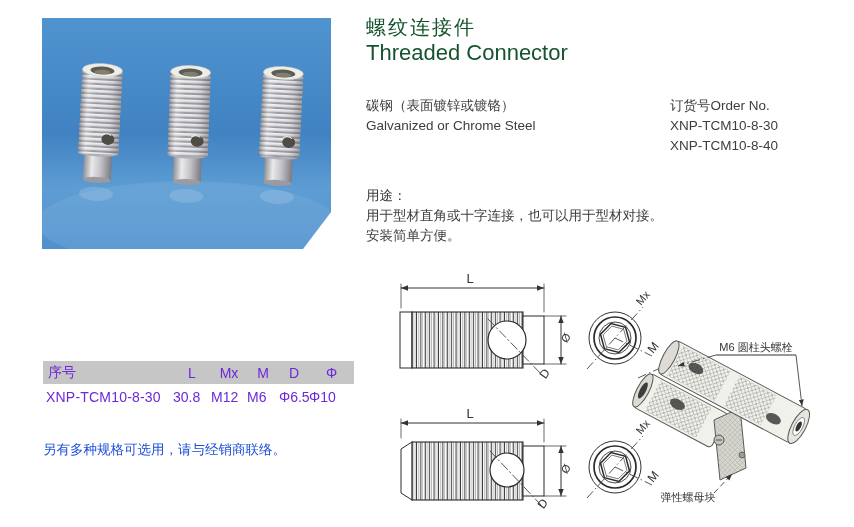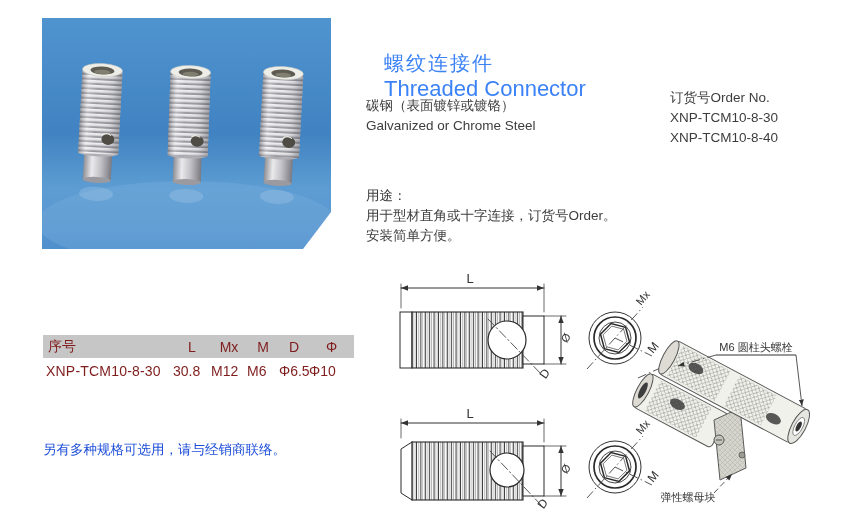--- a/index.html
+++ b/index.html
@@ -11,31 +11,31 @@
   .page{position:absolute;inset:0;}
 
   
   .photo{
     position:absolute;left:42px;top:18px;width:289px;height:231px;
     clip-path:polygon(0 0,100% 0,100% 84%,90.3% 100%,0 100%);
   }
   .photo svg{display:block;}
 
   
-  .title-block{position:absolute;left:384px;top:14px;color:#3b82f6;margin-top:36px;}
+  .title-block{position:absolute;left:366px;top:14px;color:#14532d;}
   .title-zh{font-size:20px;letter-spacing:2px;line-height:26px;}
   .title-en{font-size:22px;line-height:26px;}
 
   .material-block{position:absolute;left:366px;top:96px;color:#3d3d3d;font-size:13.5px;line-height:20px;}
-  .order-block{position:absolute;left:670px;top:88px;color:#3d3d3d;font-size:13.5px;line-height:20px;}
+  .order-block{position:absolute;left:670px;top:96px;color:#3d3d3d;font-size:13.5px;line-height:20px;}
 
   .usage-block{position:absolute;left:366px;top:178px;color:#3d3d3d;font-size:13.5px;line-height:20px;margin-top:8px;}
 
   
-  .spec-table{position:absolute;left:43px;top:335px;width:311px;color:#7f1d1d;font-size:14px;}
+  .spec-table{position:absolute;left:43px;top:361px;width:311px;color:#6d28d9;font-size:14px;}
   .spec-grid{display:grid;grid-template-columns:130px 38px 36px 32px 30px 45px;align-items:center;}
   .spec-head{background:#c6c6c6;height:23px;}
   .spec-head .cell{text-align:center;}
   .spec-head .cell.first{text-align:left;padding-left:5px;}
   .spec-row{height:22px;margin-top:2px;}
   .spec-row .cell{text-align:left;white-space:nowrap;}
   .spec-row .cell.first{text-align:left;padding-left:3px;letter-spacing:.2px;}
   .unit-line{margin-top:6px;padding-left:1px;}
 
   .note-line{position:absolute;left:43px;top:441px;color:#1d4ed8;font-size:13.5px;}
@@ -137,21 +137,21 @@
   </div>
 
   <div class="order-block">
     <div>订货号Order No.</div>
     <div>XNP-TCM10-8-30</div>
     <div>XNP-TCM10-8-40</div>
   </div>
 
   <div class="usage-block">
     <div>用途：</div>
-    <div>用于型材直角或十字连接，订货号Order。</div>
+    <div>用于型材直角或十字连接，也可以用于型材对接。</div>
     <div>安装简单方便。</div>
   </div>
 
   <div class="spec-table">
     <div class="spec-grid spec-head">
       <div class="cell first">序号</div>
       <div class="cell">L</div>
       <div class="cell">Mx</div>
       <div class="cell">M</div>
       <div class="cell">D</div>

